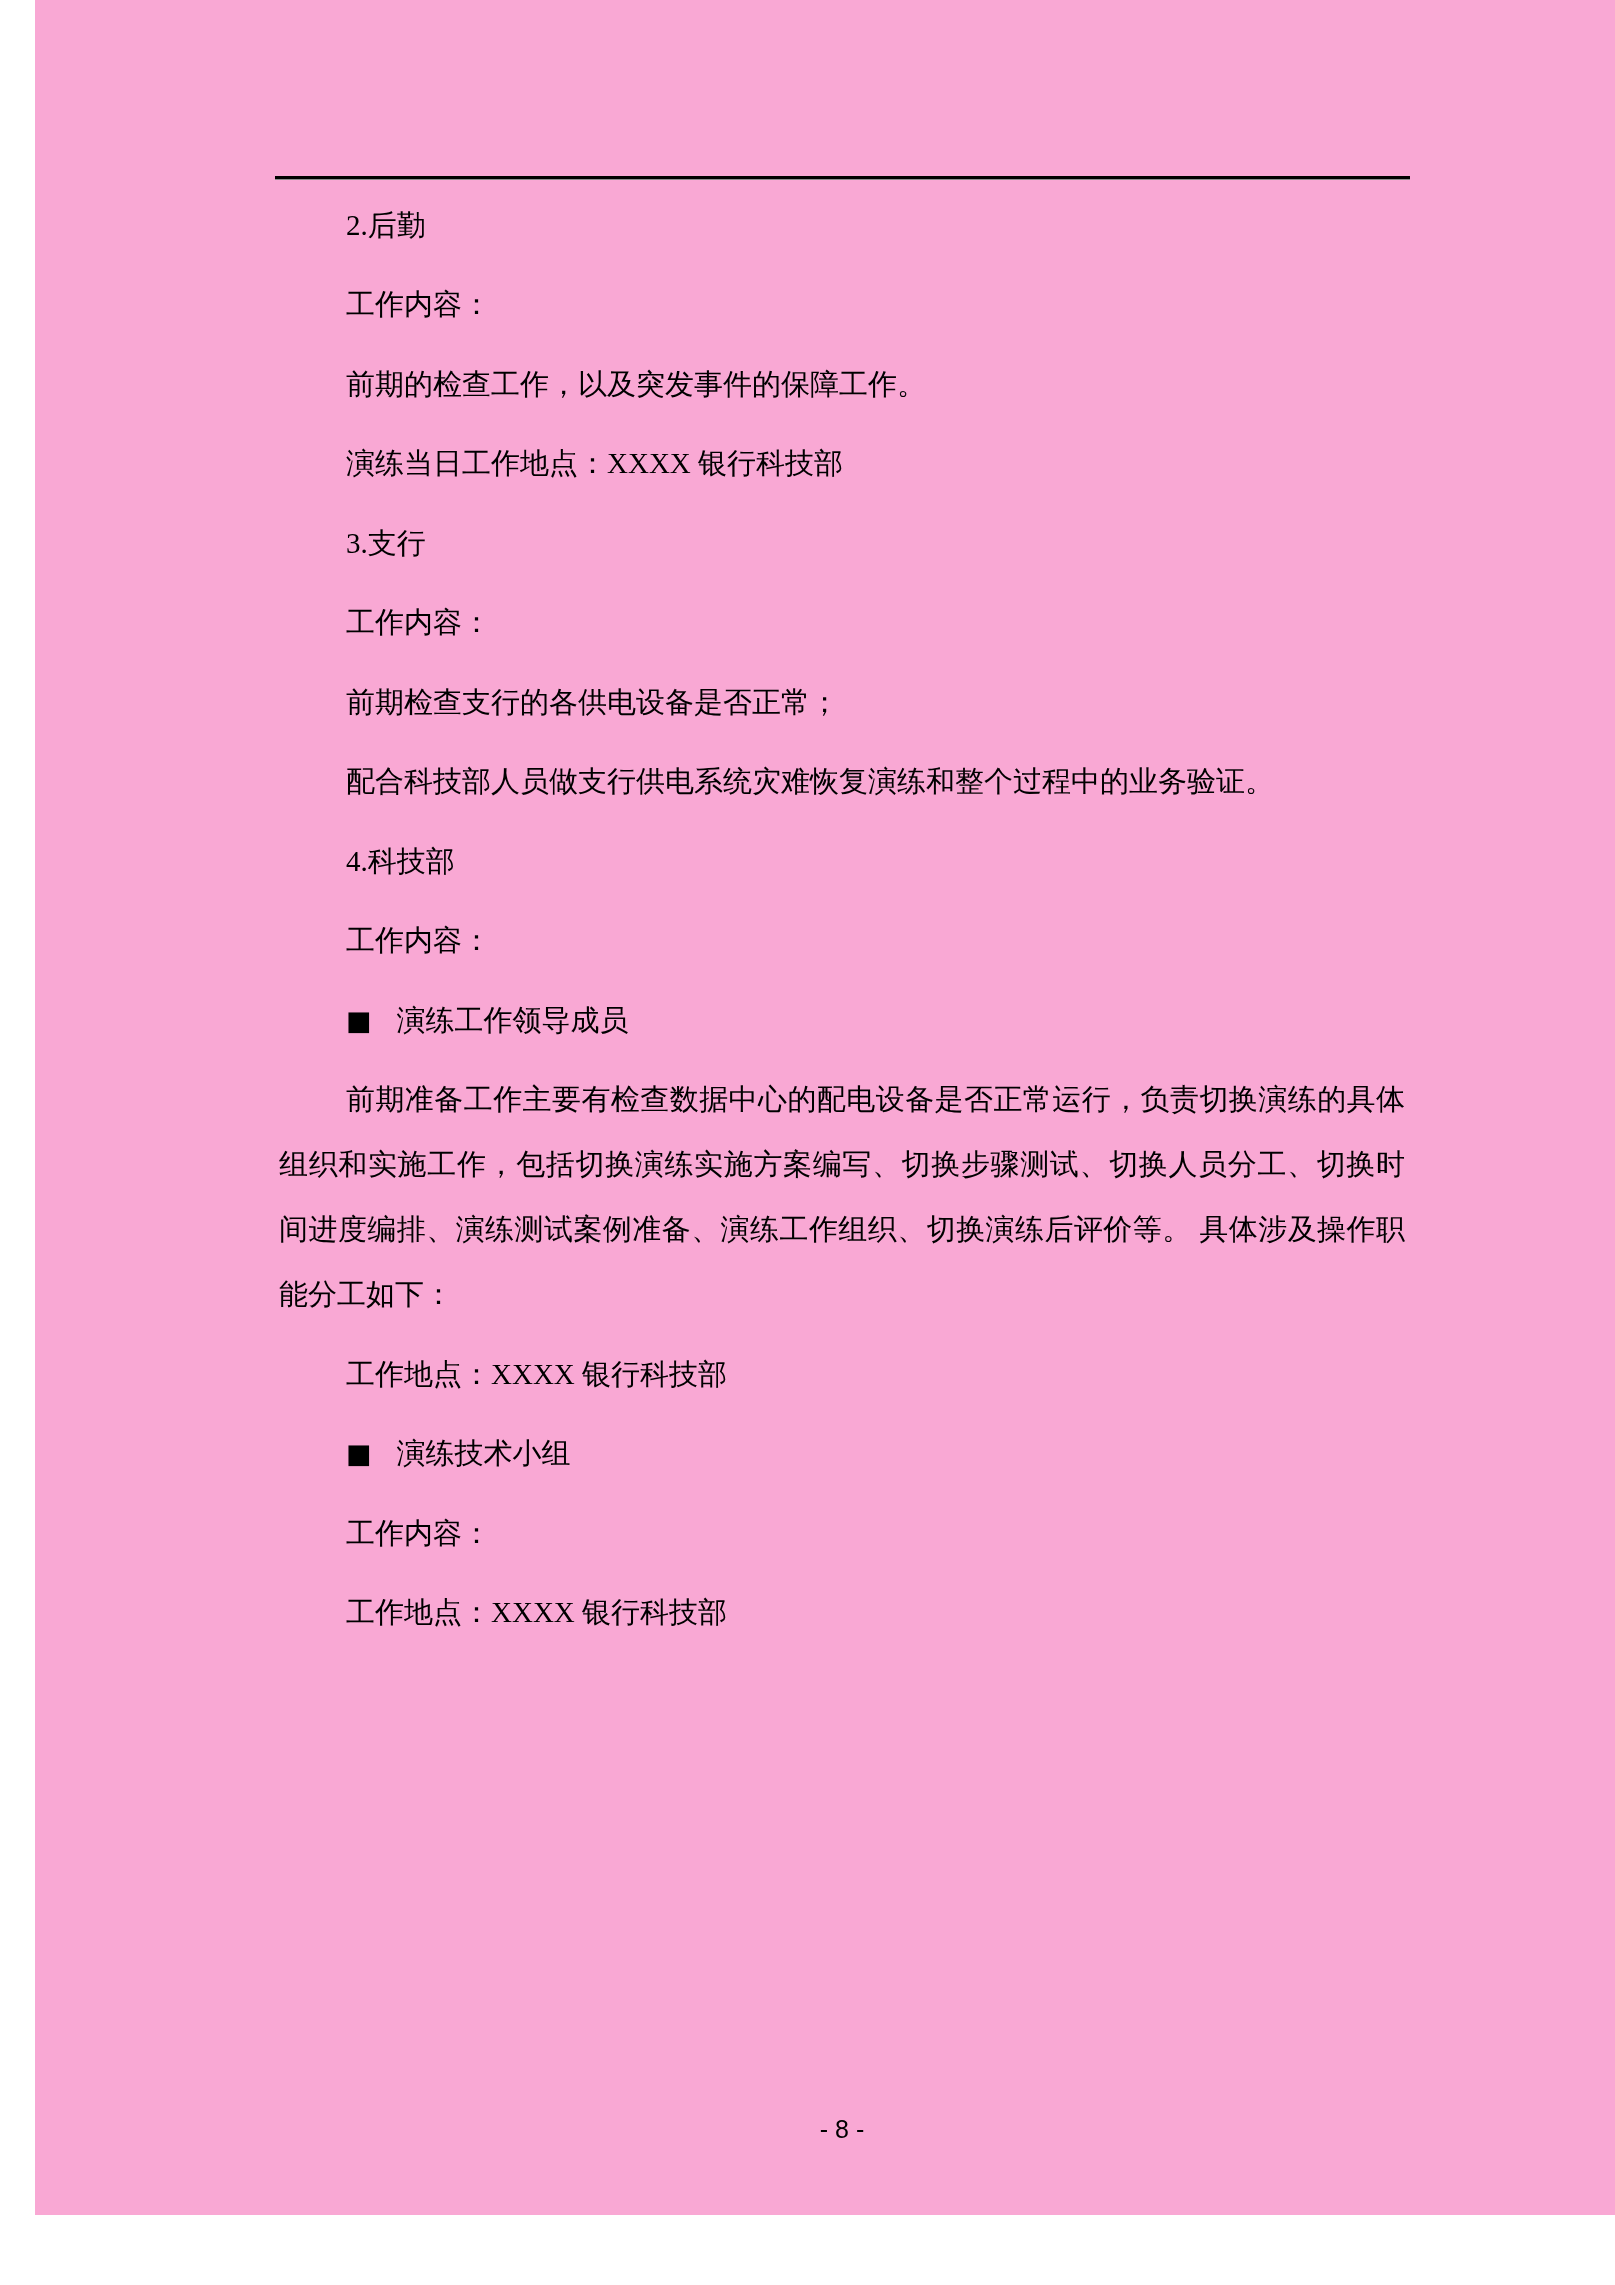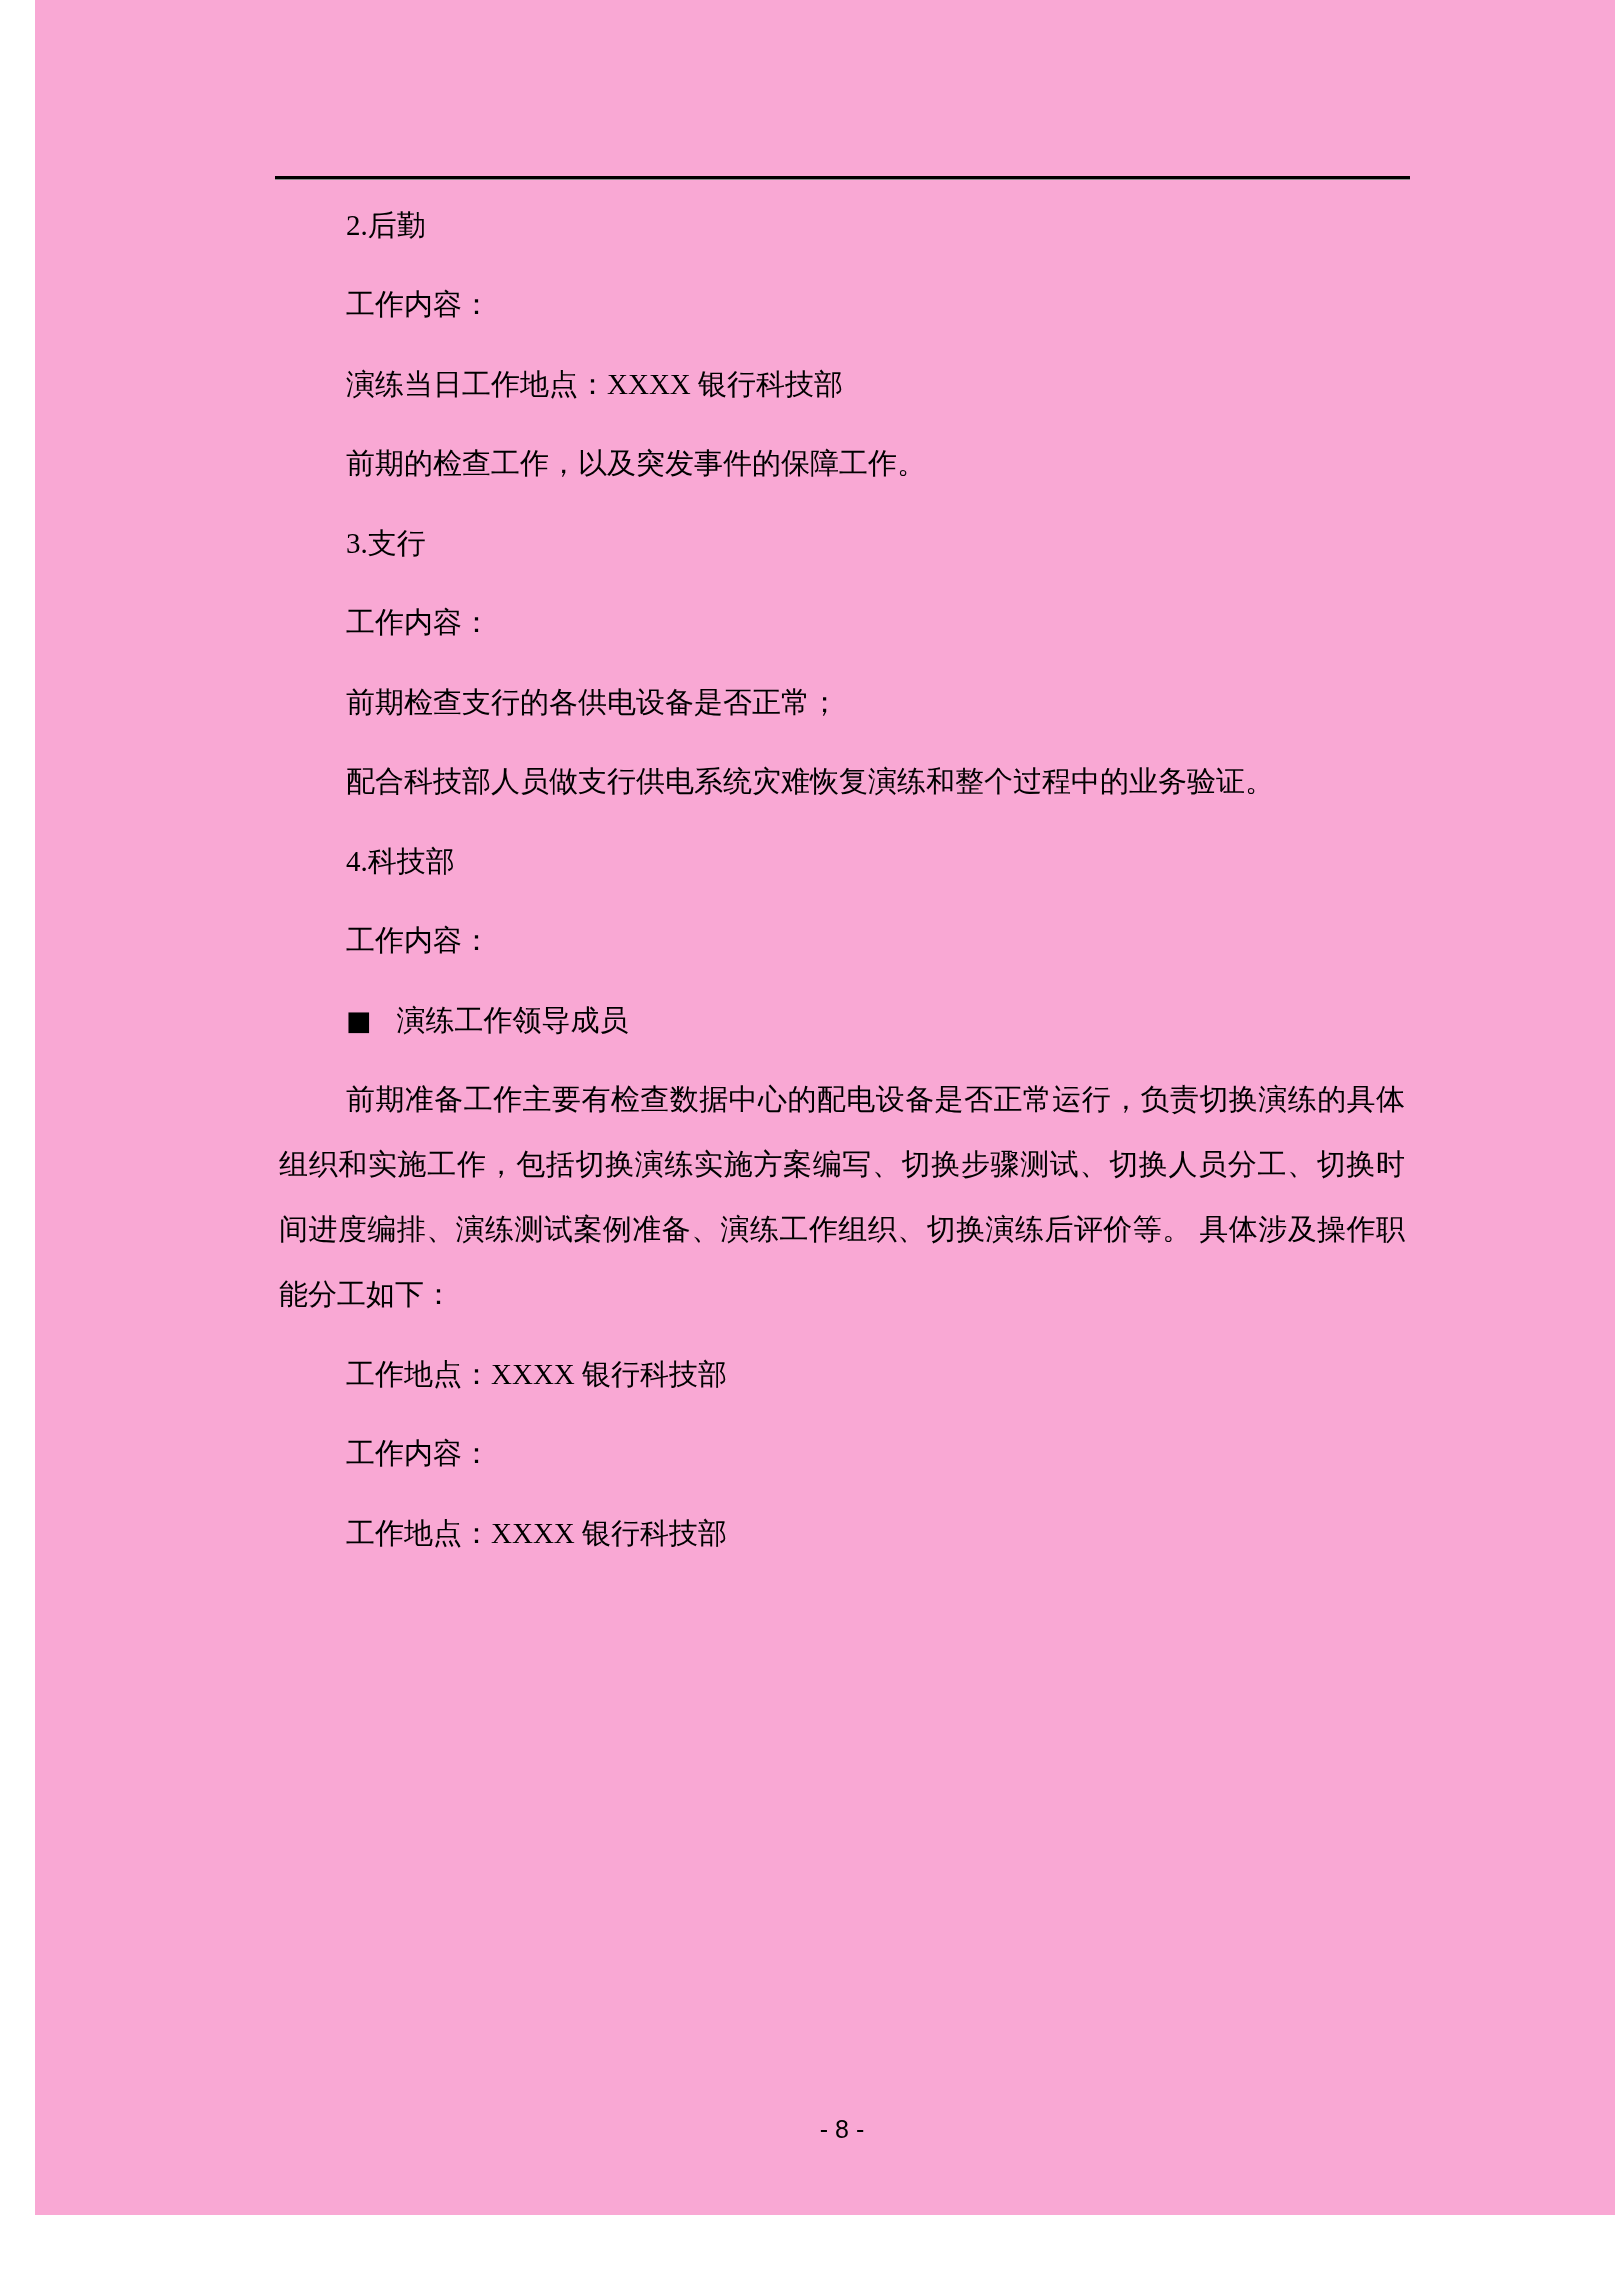--- a/index.html
+++ b/index.html
@@ -61,31 +61,32 @@
 </head>
 <body>
 
 <div class="page">
 
   <div class="header-rule"></div>
 
   <div class="content">
     <p>2.后勤</p>
     <p>工作内容：</p>
+    <p>前期的检查工作，以及突发事件的保障工作。</p>
     <p>演练当日工作地点：XXXX 银行科技部</p>
-    <p>前期的检查工作，以及突发事件的保障工作。</p>
     <p>3.支行</p>
     <p>工作内容：</p>
     <p>前期检查支行的各供电设备是否正常；</p>
     <p>配合科技部人员做支行供电系统灾难恢复演练和整个过程中的业务验证。</p>
     <p>4.科技部</p>
     <p>工作内容：</p>
     <p><span class="sq">■</span><span>演练工作领导成员</span></p>
     <p>前期准备工作主要有检查数据中心的配电设备是否正常运行，负责切换演练的具体组织和实施工作，包括切换演练实施方案编写、切换步骤测试、切换人员分工、切换时间进度编排、演练测试案例准备、演练工作组织、切换演练后评价等。 具体涉及操作职能分工如下：</p>
     <p>工作地点：XXXX 银行科技部</p>
+    <p><span class="sq">■</span><span>演练技术小组</span></p>
     <p>工作内容：</p>
     <p>工作地点：XXXX 银行科技部</p>
   </div>
 
   <div class="footer">
     <span>- 8 -</span>
   </div>
 
 </div>
 

